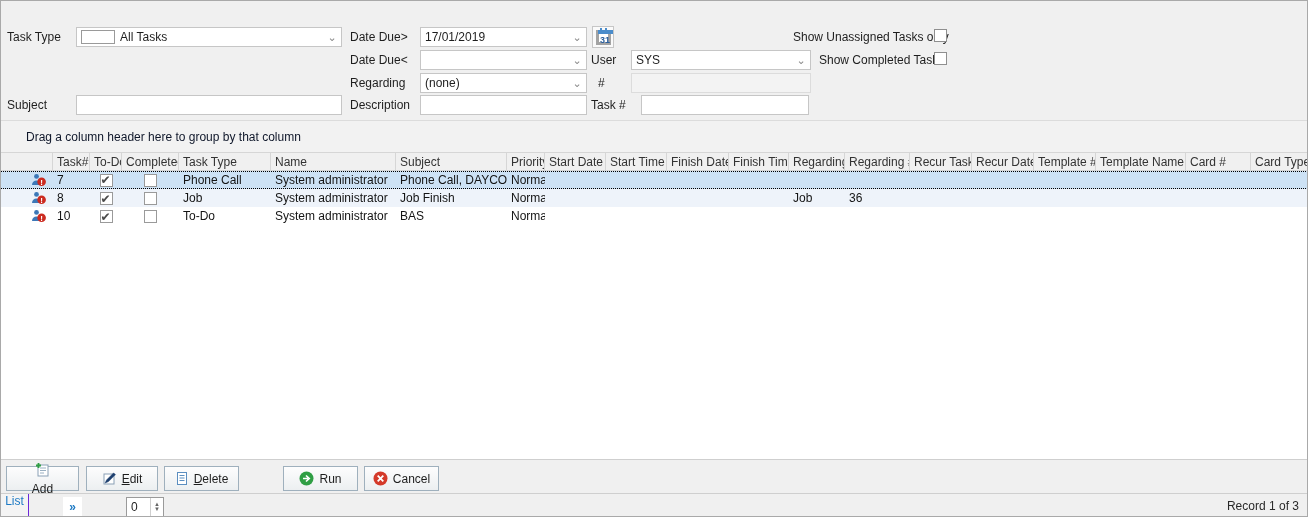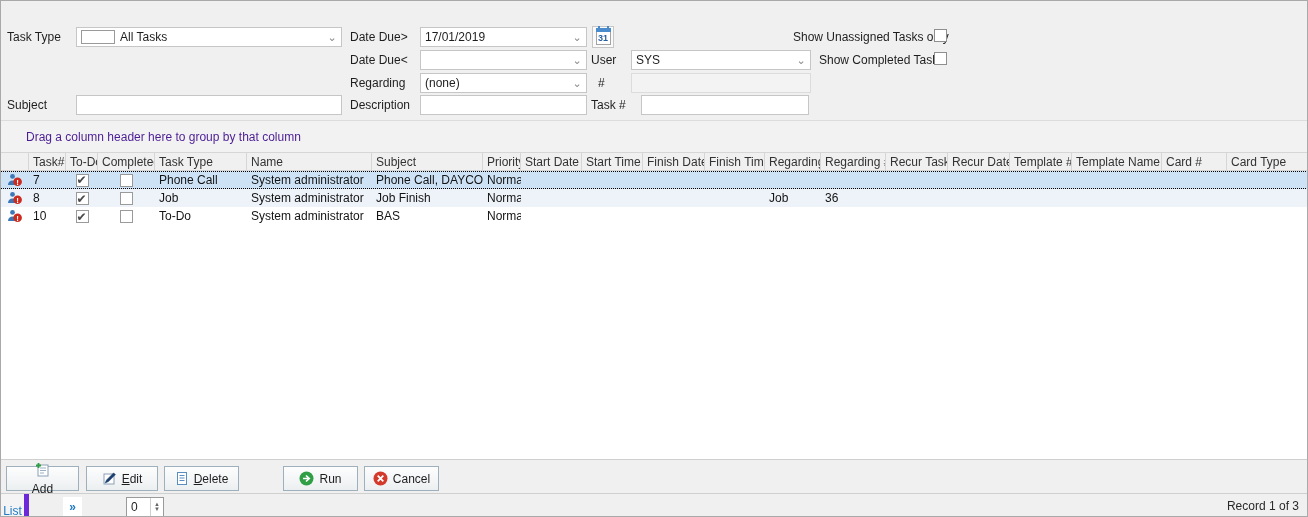--- a/index.html
+++ b/index.html
@@ -32,25 +32,25 @@
     align-items:center;justify-content:center;color:#8a8a8a;font-size:11px;}
   .swatch{width:34px;height:14px;background:#fff;border:1px solid #9a9a9a;margin-right:5px;flex:none;}
   .disabled-field{background:#f3f3f3;border-color:#dcdcdc;}
   .checkbox{position:absolute;width:13px;height:13px;background:#fff;border:1px solid #8f8f8f;}
   .cal-btn{position:absolute;width:22px;height:22px;background:#fafafa;border:1px solid #c6c6c6;
     display:flex;align-items:center;justify-content:center;}
 
   
   .groupband{position:absolute;left:0;top:119px;width:100%;height:32px;background:#f2f2f2;
     border-top:1px solid #dcdcdc;display:flex;align-items:center;}
-  .groupband span{color:#4c1d95;padding-left:25px;}
+  .groupband span{color:#0f172a;padding-left:25px;}
 
   
   .grid{position:absolute;left:0;top:151px;width:1307px;}
-  .grid-cols{display:grid;grid-template-columns:28px 37px 32px 57px 92px 125px 111px 38px 61px 61px 62px 60px 56px 65px 62px 62px 62px 90px 65px 81px;}
+  .grid-cols{display:grid;grid-template-columns:28px 37px 32px 57px 92px 125px 111px 38px 61px 61px 62px 60px 56px 65px 62px 62px 62px 90px 65px 81px;padding-left:24px;}
   .hdr{height:19px;background:var(--panel);border-top:1px solid var(--grid-line);border-bottom:1px solid var(--grid-line);}
   .hdr .hcell{border-right:1px solid var(--grid-line);padding:2px 0 0 4px;color:#333;
     white-space:nowrap;overflow:hidden;font-size:12px;}
   .gridbody{background:#fff;height:289px;border-bottom:1px solid #cfcfcf;}
   .row{height:18px;align-items:center;}
   .row .cell{padding-left:4px;white-space:nowrap;overflow:hidden;font-size:12px;color:#141414;height:18px;line-height:18px;}
   .row.selected{background:var(--sel-row);border-top:1px dotted #000;border-bottom:1px dotted #000;height:18px;}
   .row.selected .cell{height:16px;line-height:16px;}
   .row.alt{background:var(--alt-row);}
   .cell.center{display:flex;align-items:center;justify-content:center;padding-left:0;}
@@ -61,22 +61,22 @@
   .buttonbar{position:absolute;left:0;top:460px;width:100%;height:32px;background:var(--panel);}
   .btn{position:absolute;top:5px;height:25px;background:linear-gradient(#fdfdfd,#eceff1);
     border:1px solid #9fb0bd;display:flex;align-items:center;justify-content:center;gap:5px;
     font-size:12px;color:#1e1e1e;cursor:default;}
   .btn .micon{display:flex;align-items:center;}
   .mn{text-decoration:underline;}
 
   
   .statusbar{position:absolute;left:0;top:492px;width:100%;height:25px;background:var(--panel);
     border-top:1px solid #cfcfcf;display:flex;align-items:center;}
-  .list-tab{height:100%;width:28px;display:flex;align-items:flex-end;justify-content:center;
-    border-right:5px solid #6d28d9;color:var(--accent-blue);background:#f4f4f4;}
+  .list-tab{height:100%;width:28px;display:flex;align-items:flex-start;justify-content:center;
+    border-right:1px solid #6d28d9;color:var(--accent-blue);background:#f4f4f4;}
   .overflow-btn{position:absolute;left:62px;top:3px;width:19px;height:19px;background:#fff;
     display:flex;align-items:center;justify-content:center;color:var(--accent-blue);font-size:12px;font-weight:bold;}
   .spinner{position:absolute;left:125px;top:3px;width:38px;height:20px;background:#fff;
     border:1px solid #9a9a9a;display:flex;}
   .spinner .val{flex:1;padding:2px 0 0 4px;font-size:12px;}
   .spinner .arrows{width:13px;border-left:1px solid #cfcfcf;display:flex;flex-direction:column;
     align-items:center;justify-content:center;color:#666;font-size:6px;line-height:5px;}
   .record{position:absolute;right:8px;top:5px;color:#2a2a2a;}
 </style>
 </head>
@@ -90,21 +90,21 @@
     <span class="swatch"></span>
     <span>All Tasks</span>
     <span class="chev">⌄</span>
   </div>
   <span class="lbl" style="left:349px;top:29px;">Date Due&gt;</span>
   <div class="field combo" style="left:419px;top:26px;width:167px;">
     <span>17/01/2019</span>
     <span class="chev">⌄</span>
   </div>
   <div class="cal-btn" style="left:591px;top:25px;">
-    <span style="position:relative;width:15px;height:15px;border:1px solid #a3a3a3;background:#fff;display:block;font-weight:bold;">
+    <span style="position:relative;width:15px;height:15px;border:3px solid #a3a3a3;background:#fff;display:block;font-weight:bold;">
       <span style="position:absolute;left:-1px;top:-3px;width:15px;height:4px;background:#4a8ccb;"></span>
       <span style="position:absolute;left:1px;top:-5px;width:2px;height:4px;background:#4a8ccb;"></span>
       <span style="position:absolute;right:1px;top:-5px;width:2px;height:4px;background:#4a8ccb;"></span>
       <span style="position:absolute;left:0;top:2px;width:13px;text-align:center;font-size:9px;color:#2a5f9e;">31</span>
     </span>
   </div>
   <span class="lbl" style="left:792px;top:29px;">Show Unassigned Tasks only</span>
   <span class="checkbox" style="left:933px;top:28px;"></span>
 
   <span class="lbl" style="left:349px;top:52px;">Date Due&lt;</span>

